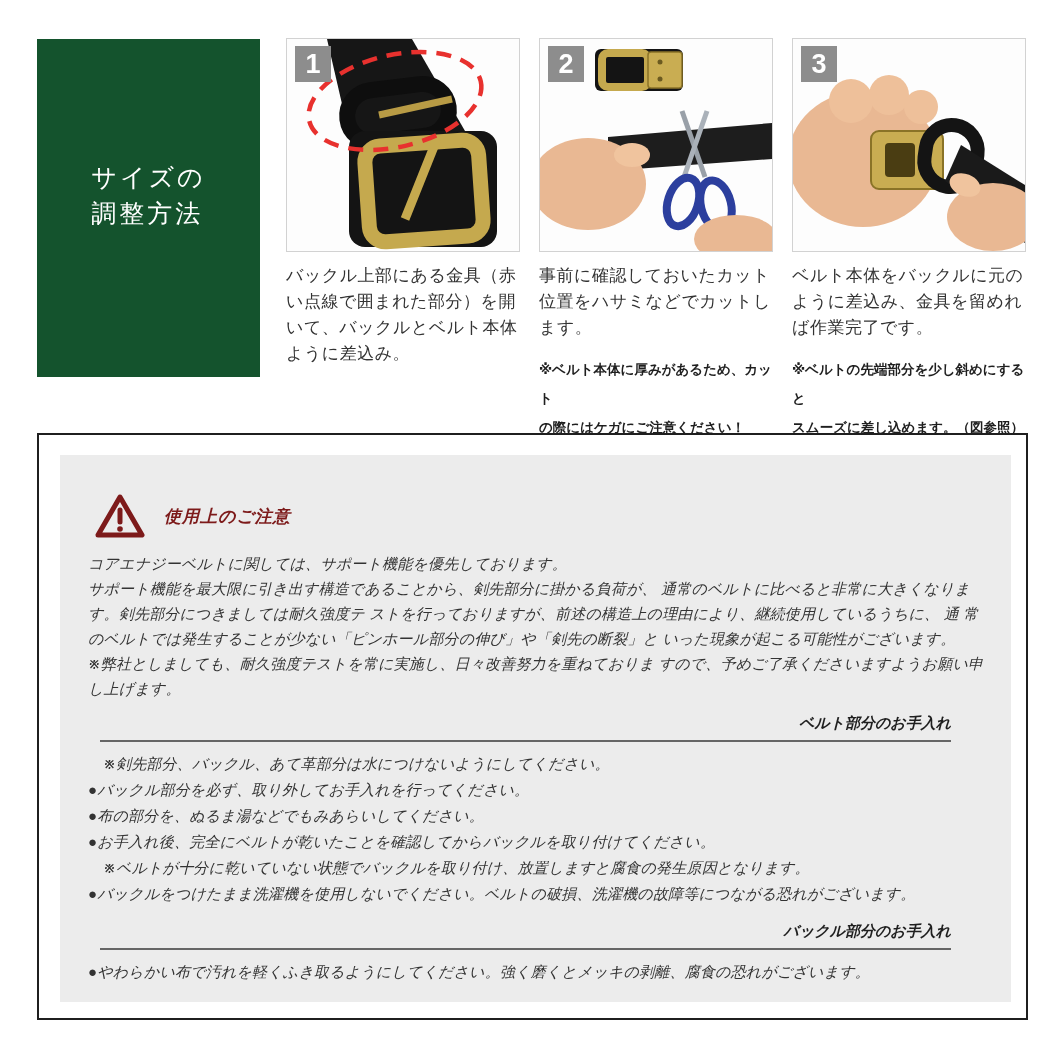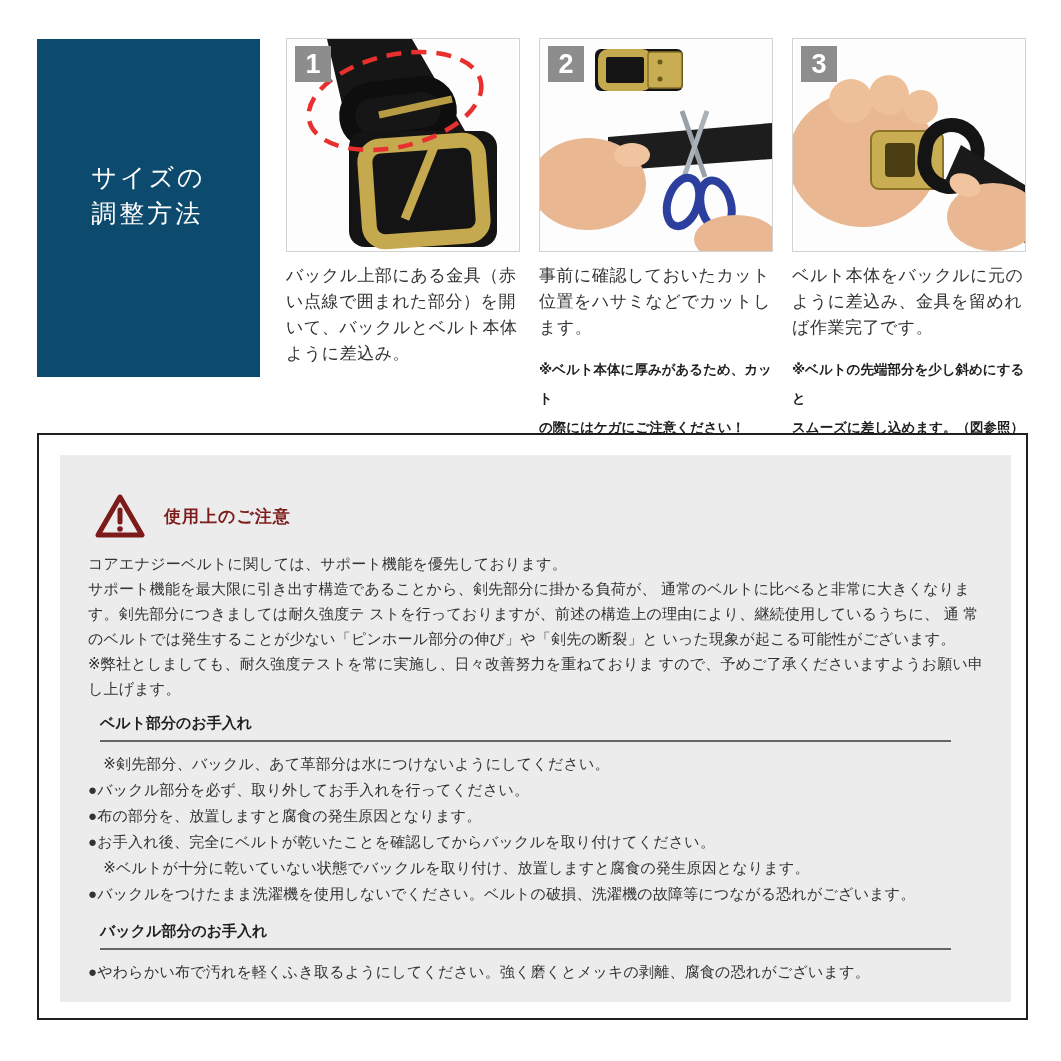--- a/index.html
+++ b/index.html
@@ -4,21 +4,21 @@
 <style>
   html,body{margin:0;padding:0;}
   body{
     width:1061px;height:1061px;position:relative;background:#ffffff;
     font-family:"Liberation Sans","DejaVu Sans",sans-serif;color:#333;
     overflow:hidden;
   }
   
   .size-box{
     position:absolute;left:37px;top:39px;width:223px;height:338px;
-    background:#0c4a6e;display:flex;align-items:center;justify-content:center;
+    background:#14532d;display:flex;align-items:center;justify-content:center;
   }
   .size-title{
     color:#ffffff;font-size:25px;line-height:36px;letter-spacing:3px;
     white-space:pre-line;padding-bottom:26px;
   }
   .step{position:absolute;top:38px;width:234px;}
   .step-1{left:286px;}
   .step-2{left:539px;}
   .step-3{left:792px;}
   .photo{
@@ -39,31 +39,31 @@
     margin-top:14px;font-size:13.5px;line-height:29px;font-weight:bold;color:#1f1f1f;
     white-space:pre-line;
   }
   
   .caution-outer{
     position:absolute;left:37px;top:433px;width:991px;height:587px;
     border:2px solid #1f1f1f;background:#fff;box-sizing:border-box;
   }
   .caution-inner{
     position:absolute;left:21px;top:20px;right:15px;bottom:16px;
-    background:#ececec;box-sizing:border-box;padding:37px 22px 0 28px;
+    background:#ececec;box-sizing:border-box;padding:37px 22px 0 28px;font-style:italic;
   }
   .warn-header{display:flex;align-items:center;gap:18px;margin-left:6px;}
   .warn-label{font-size:17px;font-weight:bold;color:#7d1a1a;letter-spacing:1px;}
   .caution-paragraph{
     margin-top:11px;font-size:15px;line-height:25px;color:#333;
     white-space:pre-line;letter-spacing:0.2px;
   }
   .care-title{
     margin-top:13px;margin-left:12px;width:851px;font-size:15px;font-weight:bold;
-    color:#1f1f1f;padding-bottom:7px;border-bottom:2px solid #666;
+    color:#1f1f1f;padding-bottom:7px;border-bottom:2px solid #666;text-align:right;
   }
   .care-list{margin-top:9px;font-size:15px;line-height:26px;color:#333;}
   .care-list .item{letter-spacing:0.2px;}
   .sec2{margin-top:15px;}
 </style>
 </head>
 <body>
 
 <div class="size-box">
   <div class="size-title">サイズの
@@ -156,21 +156,21 @@
 サポート機能を最大限に引き出す構造であることから、剣先部分に掛かる負荷が、 通常のベルトに比べると非常に大きくなりま
 す。剣先部分につきましては耐久強度テ ストを行っておりますが、前述の構造上の理由により、継続使用しているうちに、 通 常
 のベルトでは発生することが少ない「ピンホール部分の伸び」や「剣先の断裂」と いった現象が起こる可能性がございます。
 ※弊社としましても、耐久強度テストを常に実施し、日々改善努力を重ねておりま すので、予めご了承くださいますようお願い申
 し上げます。</div>
 
     <div class="care-title">ベルト部分のお手入れ</div>
     <div class="care-list">
       <div class="item">　※剣先部分、バックル、あて革部分は水につけないようにしてください。</div>
       <div class="item">●バックル部分を必ず、取り外してお手入れを行ってください。</div>
-      <div class="item">●布の部分を、放置しますと腐食の発生原因となります。</div>
+      <div class="item">●布の部分を、ぬるま湯などでもみあらいしてください。</div>
       <div class="item">●お手入れ後、完全にベルトが乾いたことを確認してからバックルを取り付けてください。</div>
       <div class="item">　※ベルトが十分に乾いていない状態でバックルを取り付け、放置しますと腐食の発生原因となります。</div>
       <div class="item">●バックルをつけたまま洗濯機を使用しないでください。ベルトの破損、洗濯機の故障等につながる恐れがございます。</div>
     </div>
 
     <div class="care-title sec2">バックル部分のお手入れ</div>
     <div class="care-list">
       <div class="item">●やわらかい布で汚れを軽くふき取るようにしてください。強く磨くとメッキの剥離、腐食の恐れがございます。</div>
     </div>
   </div>

